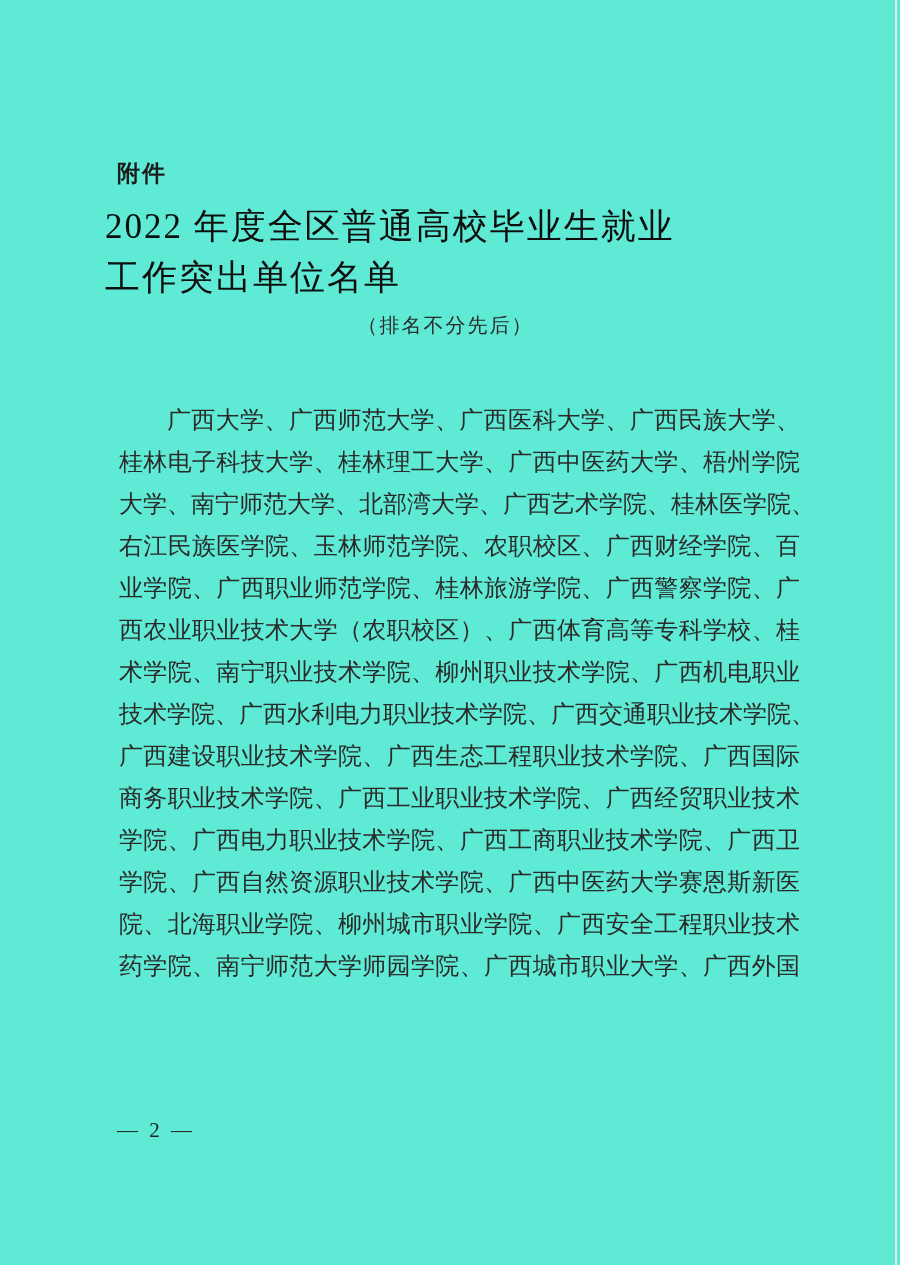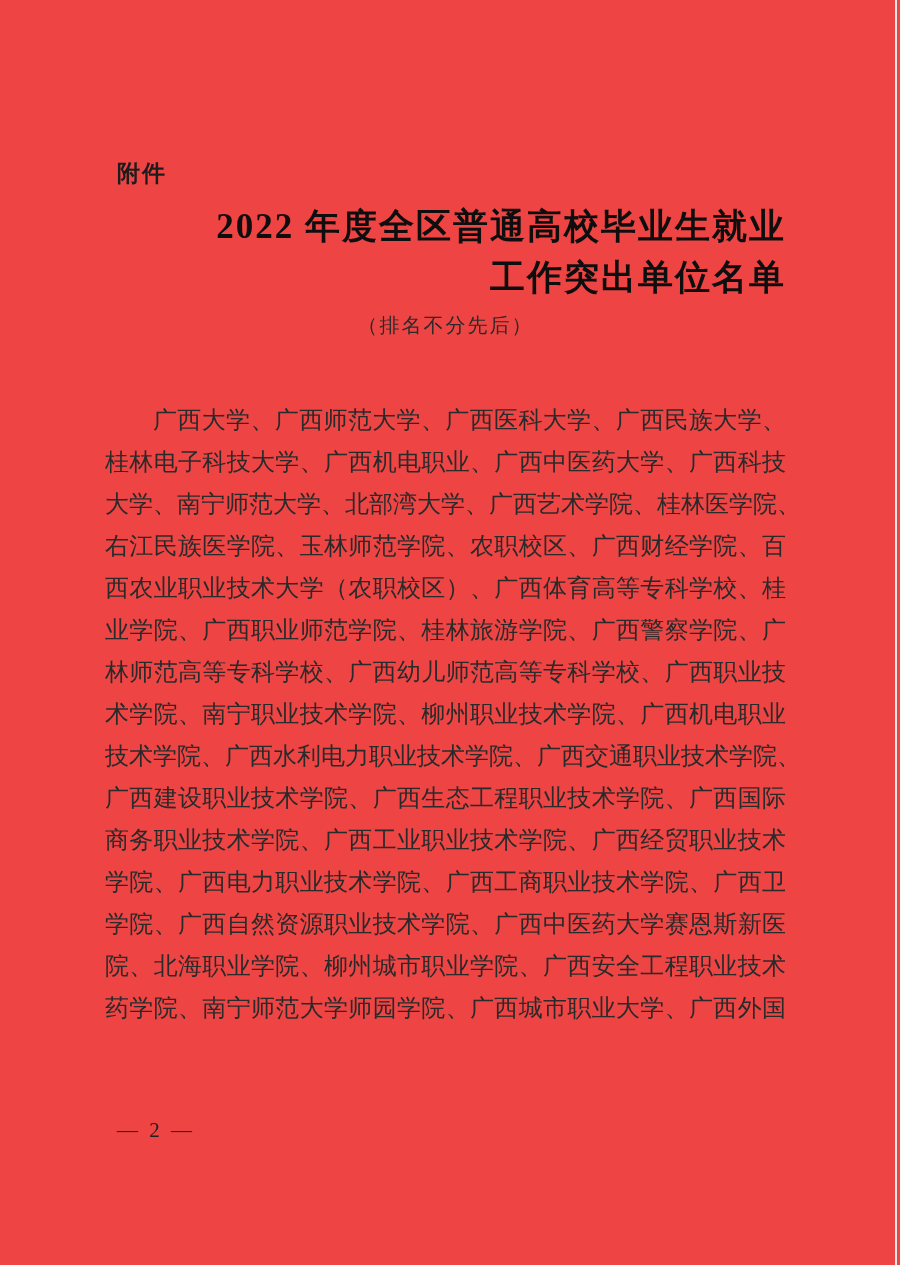--- a/index.html
+++ b/index.html
@@ -1,21 +1,21 @@
 <!DOCTYPE html>
 <html><head>
 <meta charset="utf-8">
 <style>
   * { margin: 0; padding: 0; box-sizing: border-box; }
   html, body { background: #ffffff; }
   .page {
     position: relative;
     width: 900px;
     height: 1265px;
-    background: #ef4444;
+    background: #5eead4;
     font-family: "Liberation Serif", "DejaVu Serif", serif;
     color: #262626;
     overflow: hidden;
   }
   .edge-line-right {
     position: absolute;
     top: 0;
     right: 3px;
     width: 2px;
     height: 100%;
@@ -29,40 +29,40 @@
     font-weight: 700;
     font-size: 23px;
     color: #1c1c1c;
     letter-spacing: 2px;
   }
   .title-block {
     position: absolute;
     left: 105px;
     top: 201px;
     width: 681px;
-    text-align: right;
-    font-weight: 700;
+    text-align: left;
+    font-weight: 400;
     font-size: 35px;
     line-height: 51px;
     color: #0e0e0e;
     letter-spacing: 2px;
   }
   .doc-subtitle {
     position: absolute;
     left: 105px;
     top: 312px;
     width: 681px;
     text-align: center;
     font-size: 20px;
     color: #2a2a2a;
     letter-spacing: 2px;
   }
   .body-text {
     position: absolute;
-    left: 105px;
+    left: 119px;
     top: 399px;
     width: 681px;
     font-size: 24px;
     color: #2a2a2a;
   }
   .body-line {
     height: 42px;
     line-height: 42px;
     white-space: nowrap;
     text-align: justify;
@@ -91,26 +91,25 @@
 
   <div class="title-block">
     <div>2022 年度全区普通高校毕业生就业</div>
     <div>工作突出单位名单</div>
   </div>
 
   <div class="doc-subtitle">（排名不分先后）</div>
 
   <div class="body-text">
     <div class="body-line first-line">广西大学、广西师范大学、广西医科大学、广西民族大学、</div>
-    <div class="body-line">桂林电子科技大学、广西机电职业、广西中医药大学、广西科技</div>
+    <div class="body-line">桂林电子科技大学、桂林理工大学、广西中医药大学、梧州学院</div>
     <div class="body-line">大学、南宁师范大学、北部湾大学、广西艺术学院、桂林医学院、</div>
     <div class="body-line">右江民族医学院、玉林师范学院、农职校区、广西财经学院、百</div>
+    <div class="body-line">业学院、广西职业师范学院、桂林旅游学院、广西警察学院、广</div>
     <div class="body-line">西农业职业技术大学（农职校区）、广西体育高等专科学校、桂</div>
-    <div class="body-line">业学院、广西职业师范学院、桂林旅游学院、广西警察学院、广</div>
-    <div class="body-line">林师范高等专科学校、广西幼儿师范高等专科学校、广西职业技</div>
     <div class="body-line">术学院、南宁职业技术学院、柳州职业技术学院、广西机电职业</div>
     <div class="body-line">技术学院、广西水利电力职业技术学院、广西交通职业技术学院、</div>
     <div class="body-line">广西建设职业技术学院、广西生态工程职业技术学院、广西国际</div>
     <div class="body-line">商务职业技术学院、广西工业职业技术学院、广西经贸职业技术</div>
     <div class="body-line">学院、广西电力职业技术学院、广西工商职业技术学院、广西卫</div>
     <div class="body-line">学院、广西自然资源职业技术学院、广西中医药大学赛恩斯新医</div>
     <div class="body-line">院、北海职业学院、柳州城市职业学院、广西安全工程职业技术</div>
     <div class="body-line">药学院、南宁师范大学师园学院、广西城市职业大学、广西外国</div>
   </div>
 

